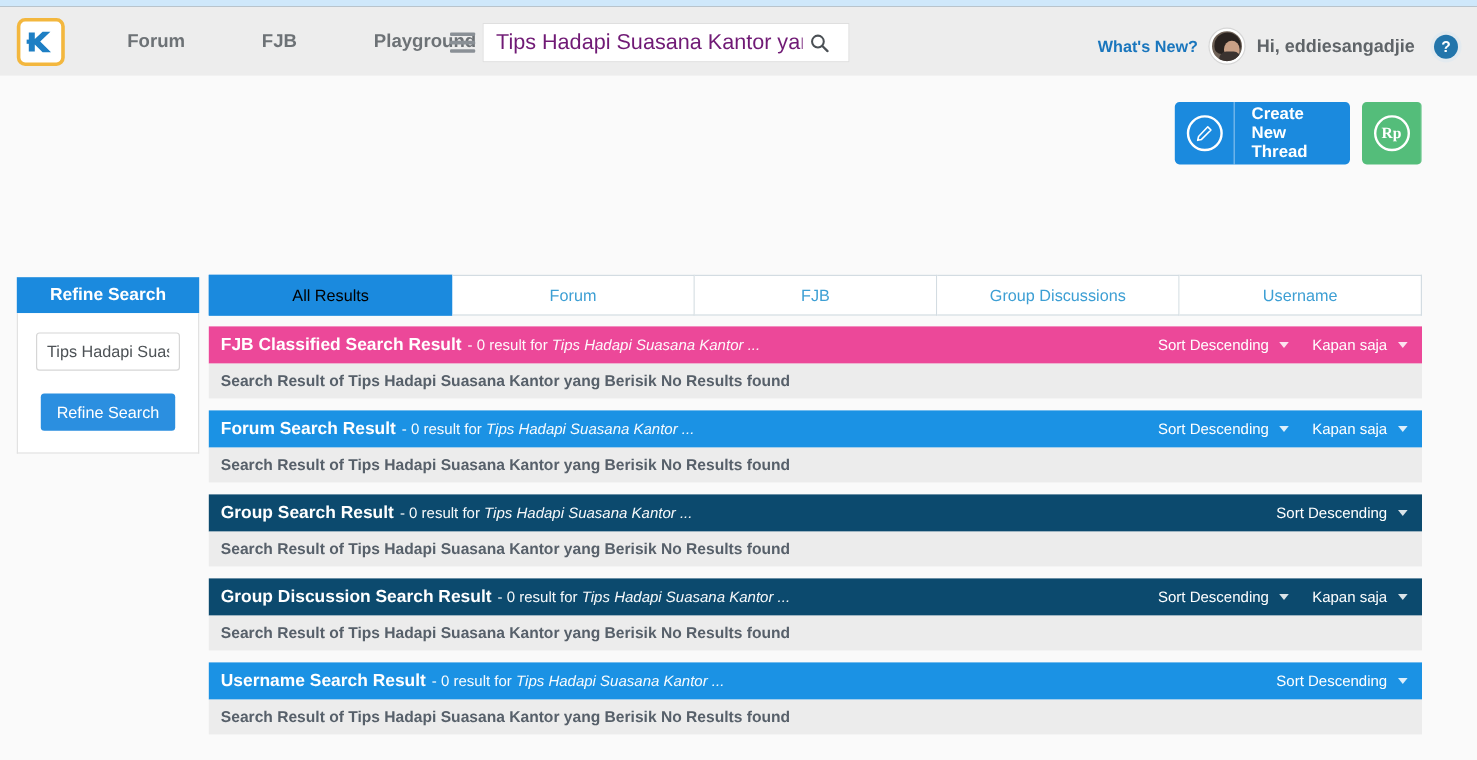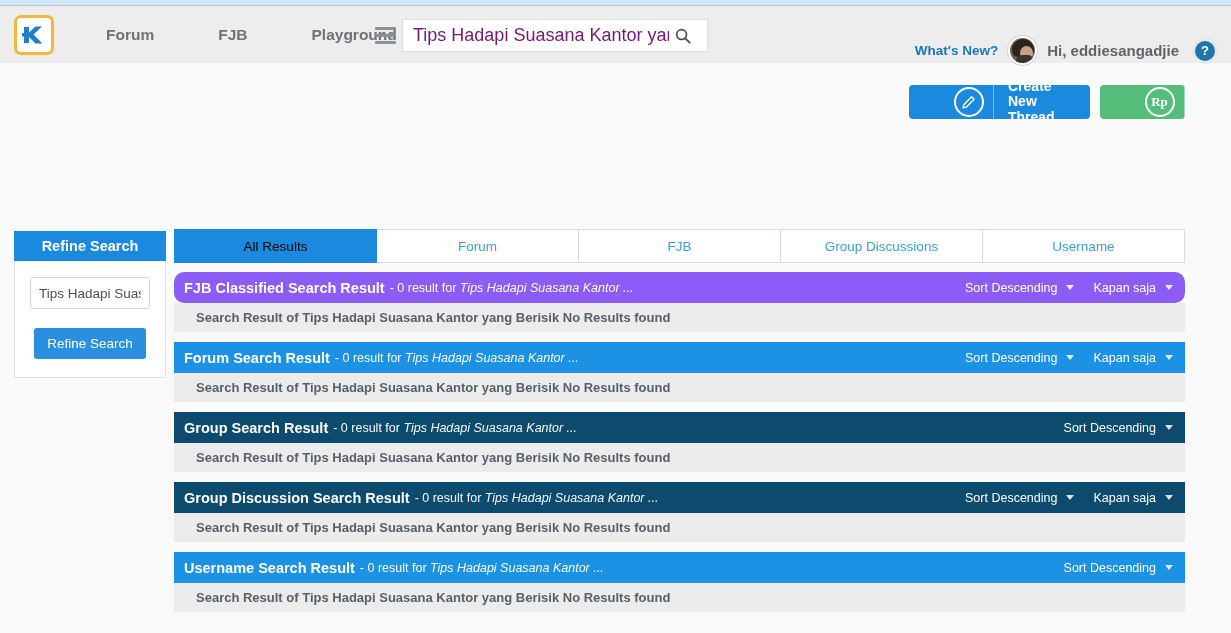--- a/index.html
+++ b/index.html
@@ -56,21 +56,21 @@
     flex: 1; border: none; outline: none; background: transparent;
     font-family: "Liberation Sans", sans-serif;
     font-size: 18px; color: #701a75;
   }
   .search-btn {
     width: 28px; display:flex; align-items:center; justify-content:center;
     cursor: pointer; background: transparent; border: none;
   }
 
   .header-right {
-    position: absolute; right: 16px; top: 16px; height: 57px;
+    position: absolute; right: 16px; top: 4px; height: 57px;
     display: flex; align-items: center; gap: 10px;
   }
   .whats-new { color: #1a76bd; font-size: 13.5px; font-weight: 700; text-decoration:none; cursor:pointer; }
   .avatar {
     width: 29px; height: 29px; border-radius: 50%;
     background: #6f6257; border: 2px solid #ffffff;
     box-shadow: 0 0 0 1px #d6d6d6;
     overflow: hidden; position: relative; cursor: pointer;
   }
   .avatar .hair {
@@ -92,22 +92,22 @@
     display:flex; align-items:center; justify-content:center;
     box-shadow: 0 0 0 3px #e3eaef; cursor: pointer; margin-left: 6px;
   }
 
   
   .actions {
     position: absolute; right: 46px; top: 85px;
     display: flex; gap: 10px;
   }
   .act-btn {
-    display: flex; align-items: stretch; height: 34px;
-    border-radius: 4px; cursor: pointer; overflow: hidden; padding-left: 35px;
+    display: flex; align-items: stretch; height: 52px;
+    border-radius: 4px; cursor: pointer; overflow: hidden;
   }
   .act-btn.blue { background: #1b8ade; }
   .act-btn.green { background: #54bd7a; }
   .act-ico {
     width: 50px; display:flex; align-items:center; justify-content:center;
     border-right: 1px solid rgba(255,255,255,0.45);
   }
   .act-circle {
     width: 30px; height: 30px; border-radius: 50%;
     border: 2px solid #fff; display:flex; align-items:center; justify-content:center;
@@ -155,38 +155,38 @@
   }
   .tab:first-child { border-left: 1px solid #d3dce2; }
   .tab.active { background: #1b8ade; color: #000000; border-color: #1b8ade; }
 
   .section { margin-top: 10px; }
   .section:first-of-type { margin-top: 9px; }
   .sec-head {
     height: 31px; display: flex; align-items: center;
     padding: 0 12px 0 10px; color: #ffffff;
   }
-  .sec-head.green { background: #8b5cf6; border-radius: 10px; }
+  .sec-head.green { background: #ec4899; }
   .sec-head.blue  { background: #1b92e4; }
   .sec-head.purple{ background: #0c4a6e; }
   .sec-title { font-size: 14.5px; font-weight: 700; white-space: nowrap; }
   .sec-meta { font-size: 12.5px; margin-left: 5px; white-space: nowrap; opacity: 0.97; }
   .sec-query { font-style: italic; }
   .sec-controls { margin-left: auto; display: flex; align-items: center; gap: 19px; }
   .sec-ctrl {
     display: flex; align-items: center; gap: 9px;
     font-size: 12.5px; cursor: pointer; white-space: nowrap;
   }
   .caret {
     width: 0; height: 0; border-left: 4px solid transparent;
     border-right: 4px solid transparent; border-top: 5px solid rgba(255,255,255,0.85);
   }
   .sec-body {
     background: #ececec; height: 29px; display: flex; align-items: center;
-    padding: 0 22px; color: #57606a; font-size: 13px; font-weight: 600;
+    padding: 0 10px; color: #57606a; font-size: 13px; font-weight: 600;
   }
 </style>
 </head>
 <body>
 
 <div class="top-strip"></div>
 <div class="top-strip-line"></div>
 
 <div class="header">
 

